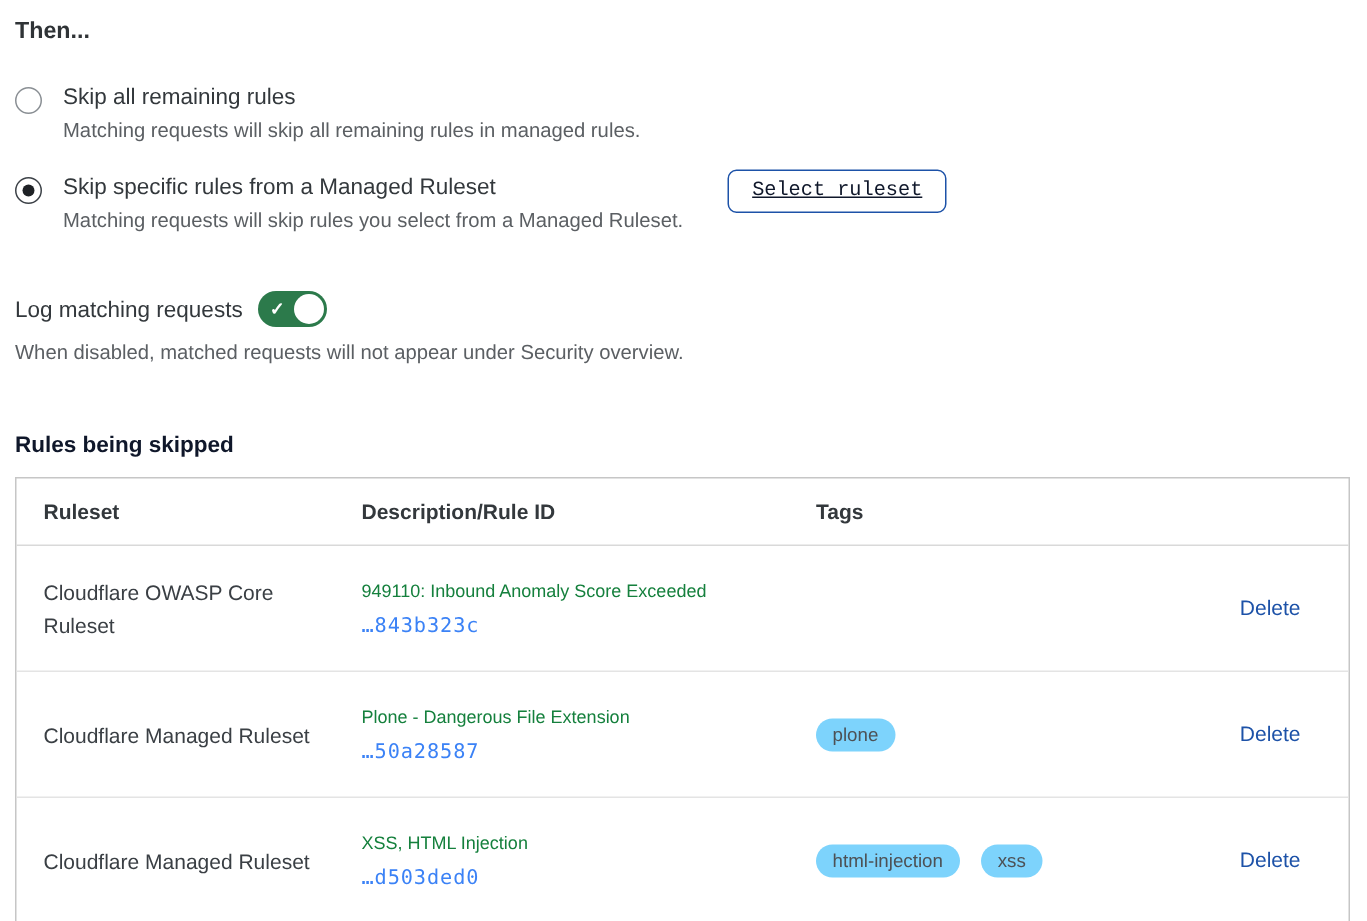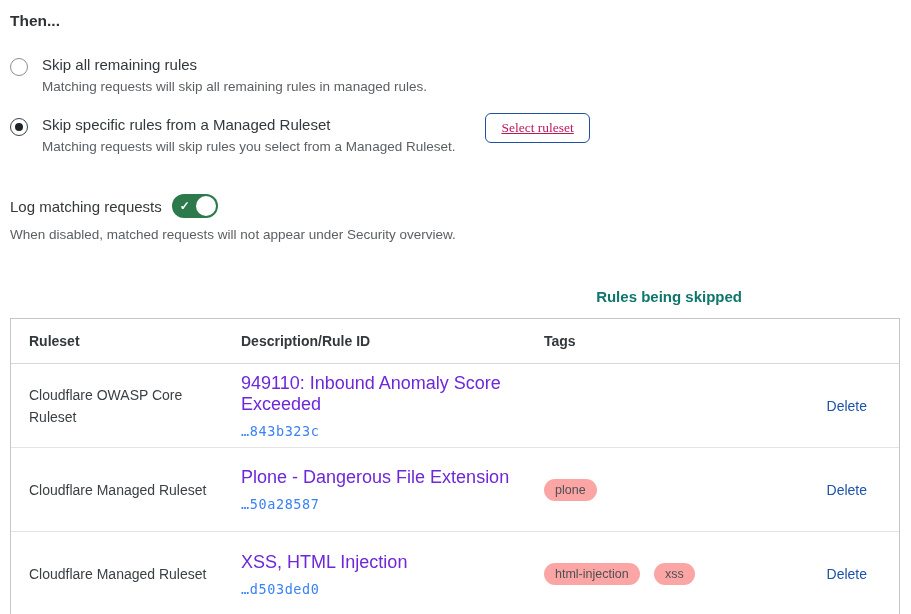--- a/index.html
+++ b/index.html
@@ -45,25 +45,25 @@
 
   .btn-outline {
     margin-left: 30px;
     margin-top: -3px;
     display: inline-block;
     padding: 6px 15px;
     background: #ffffff;
     border: 1px solid #1d52a8;
     border-radius: 6px;
     font-size: 13.5px;
-    color: #be185d;
+    color: #0f172a;
     text-decoration: underline;
     cursor: pointer;
     white-space: nowrap;
-    font-family: Liberation Serif, serif;
+    font-family: Liberation Mono, monospace;
   }
 
   
   .toggle-row { display: flex; align-items: center; margin-top: 40px; }
   .toggle-label { font-size: 15px; color: #33383c; }
   .toggle {
     margin-left: 10px;
     width: 46px; height: 24px;
     background: #2c7a4b;
     border-radius: 12px;
@@ -86,22 +86,21 @@
     background: #ffffff;
     border-radius: 50%;
   }
   .toggle-desc { font-size: 13.5px; color: #5b5f63; margin-top: 9px; }
 
   
   .rules-heading {
     margin-top: 46px;
     font-size: 15px;
     font-weight: 700;
-    color: #0f766e;
-    text-align: right;
+    color: #0f172a;
   }
   .table {
     margin-top: 13px;
     border: 1px solid #c6c6c6;
     width: 890px;
     background: #ffffff;
   }
   .t-row { display: flex; align-items: center; }
   .t-head { border-bottom: 1px solid #d9d9d9; }
   .t-head .t-cell {
@@ -113,31 +112,31 @@
   }
   .t-body-row { border-bottom: 1px solid #e4e4e4; min-height: 84px; }
   .t-body-row:last-child { border-bottom: none; }
   .t-cell { padding-left: 18px; padding-right: 10px; }
   .col-ruleset { flex: 0 0 212px; }
   .col-desc { flex: 0 0 303px; }
   .col-tags { flex: 1 1 auto; }
   .col-action { flex: 0 0 130px; text-align: right; padding-right: 32px; }
 
   .cell-ruleset { font-size: 14px; color: #3a3f44; line-height: 22px; }
-  .cell-desc-line { font-size: 18px; color: #6d28d9; }
+  .cell-desc-line { font-size: 12px; color: #15803d; }
   .cell-rule-id {
     margin-top: 8px;
     font-family: "DejaVu Sans Mono", "Liberation Mono", monospace;
     font-size: 13.5px;
     letter-spacing: 0.6px;
     color: #3b82f6;
   }
   .tag {
     display: inline-block;
-    background: #fca5a5;
+    background: #7dd3fc;
     color: #4d5155;
     font-size: 12.5px;
     padding: 4px 11px;
     border-radius: 12px;
     margin-right: 10px;
   }
   .link {
     font-size: 14px;
     color: #1d52a8;
     cursor: pointer;

